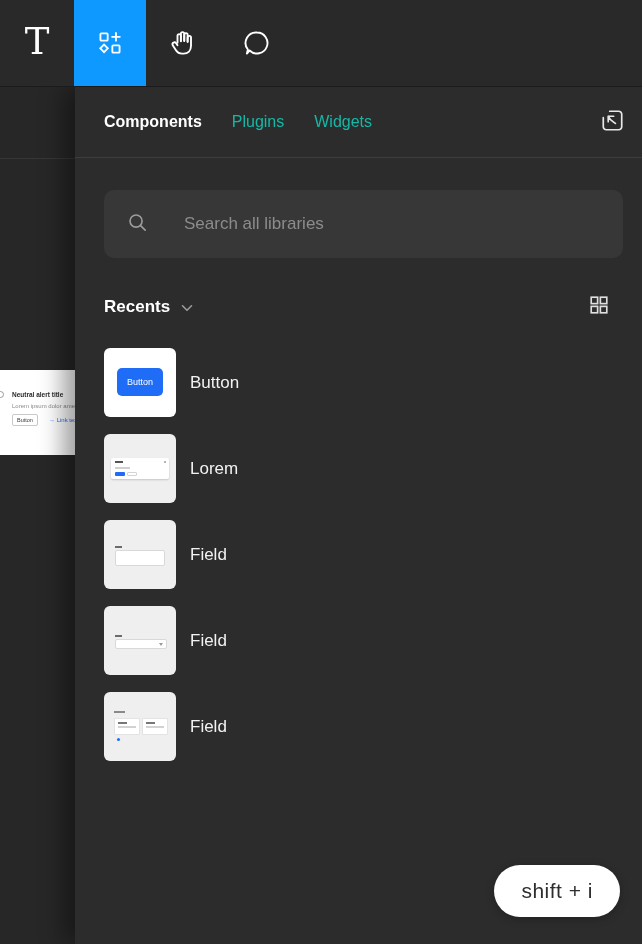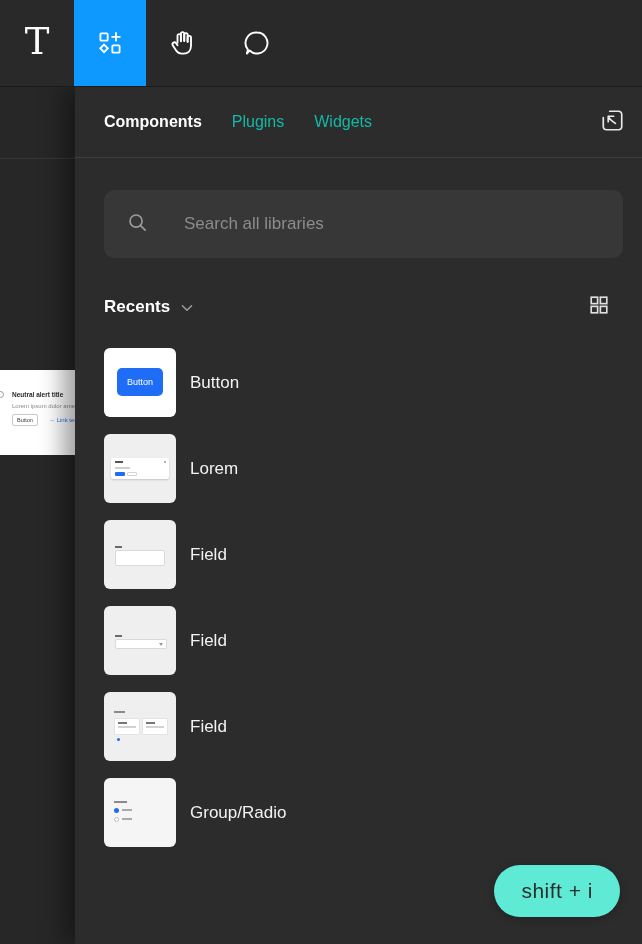--- a/index.html
+++ b/index.html
@@ -84,21 +84,21 @@
   .gm .gc1 { left:10px; } .gm .gc2 { left:38px; }
   .gm .gdot { position:absolute; left:13px; top:46px; width:3px; height:3px; background:#1f6cf6; border-radius:50%; }
   
   .gr .gh { position:absolute; left:10px; top:23px; width:13px; height:2px; background:#8a8a8a; }
   .gr .r1 { position:absolute; left:10px; top:30px; width:5px; height:5px; background:#1f6cf6; border-radius:50%; }
   .gr .r1t { position:absolute; left:18px; top:31px; width:10px; height:1.5px; background:#aaaaaa; }
   .gr .r2 { position:absolute; left:10px; top:39px; width:5px; height:5px; background:#fff; border:1px solid #bdbdbd; border-radius:50%; }
   .gr .r2t { position:absolute; left:18px; top:40px; width:10px; height:1.5px; background:#aaaaaa; }
 
   
-  .shortcut-badge { position:absolute; right:22px; bottom:27px; height:52px; padding:0 27px; background:#5eead4; border-radius:26px; display:flex; align-items:center; color:#2e2e2e; font-size:21px; font-weight:500; letter-spacing:0.5px; z-index:6; box-shadow:0 2px 8px rgba(0,0,0,0.25); }
+  .shortcut-badge { position:absolute; right:22px; bottom:27px; height:52px; padding:0 27px; background:#ffffff; border-radius:26px; display:flex; align-items:center; color:#2e2e2e; font-size:21px; font-weight:500; letter-spacing:0.5px; z-index:6; box-shadow:0 2px 8px rgba(0,0,0,0.25); }
 </style>
 </head>
 <body>
 
 <div class="screen">
 
   <div class="toolbar">
     <div class="tool-slot">
       <span class="text-tool-glyph">T</span>
     </div>
@@ -238,30 +238,20 @@
           <div class="item-row">
             <div class="thumb gm">
               <span class="gh"></span>
                 <span class="gc gc1"></span>
                 <span class="gc gc2"></span>
                 <span class="gdot"></span>
             </div>
             <span class="item-label">Field</span>
           </div>
 
-          <div class="item-row">
-            <div class="thumb pale gr">
-              <span class="gh"></span>
-                <span class="r1"></span>
-                <span class="r1t"></span>
-                <span class="r2"></span>
-                <span class="r2t"></span>
-            </div>
-            <span class="item-label">Group/Radio</span>
-          </div>
 
         </div>
       </div>
 
       <div class="shortcut-badge">shift + i</div>
     </div>
   </div>
 </div>
 
 </body></html>

